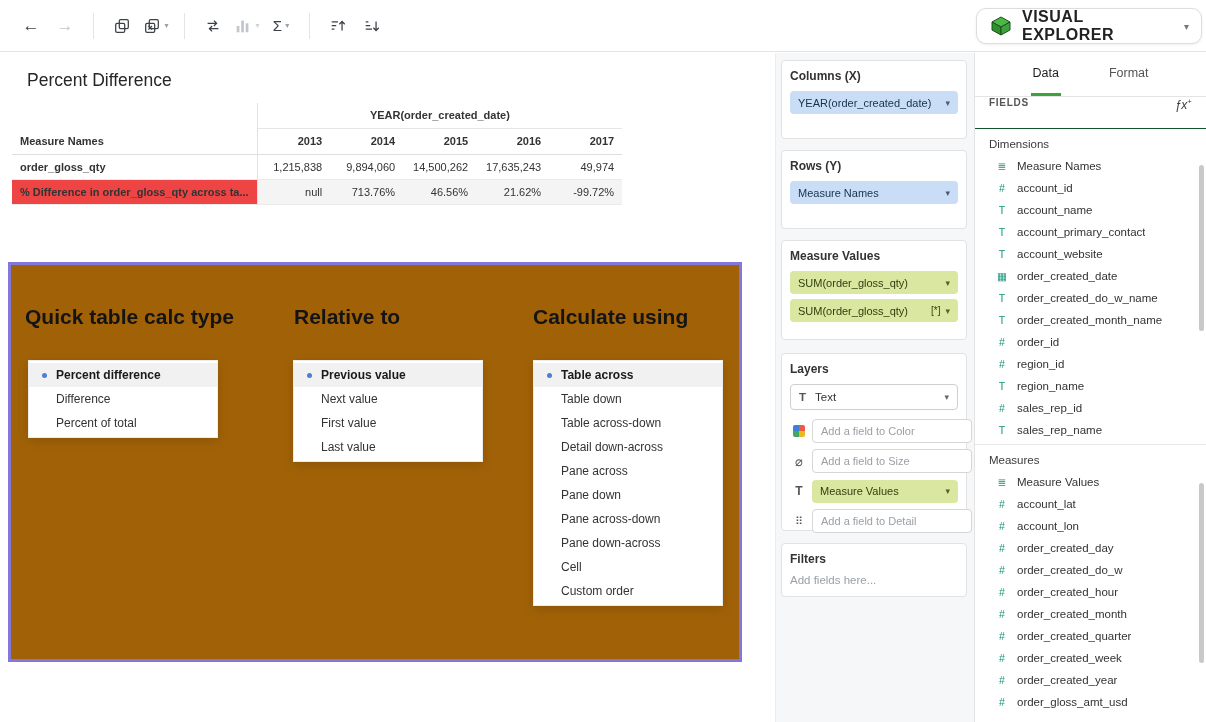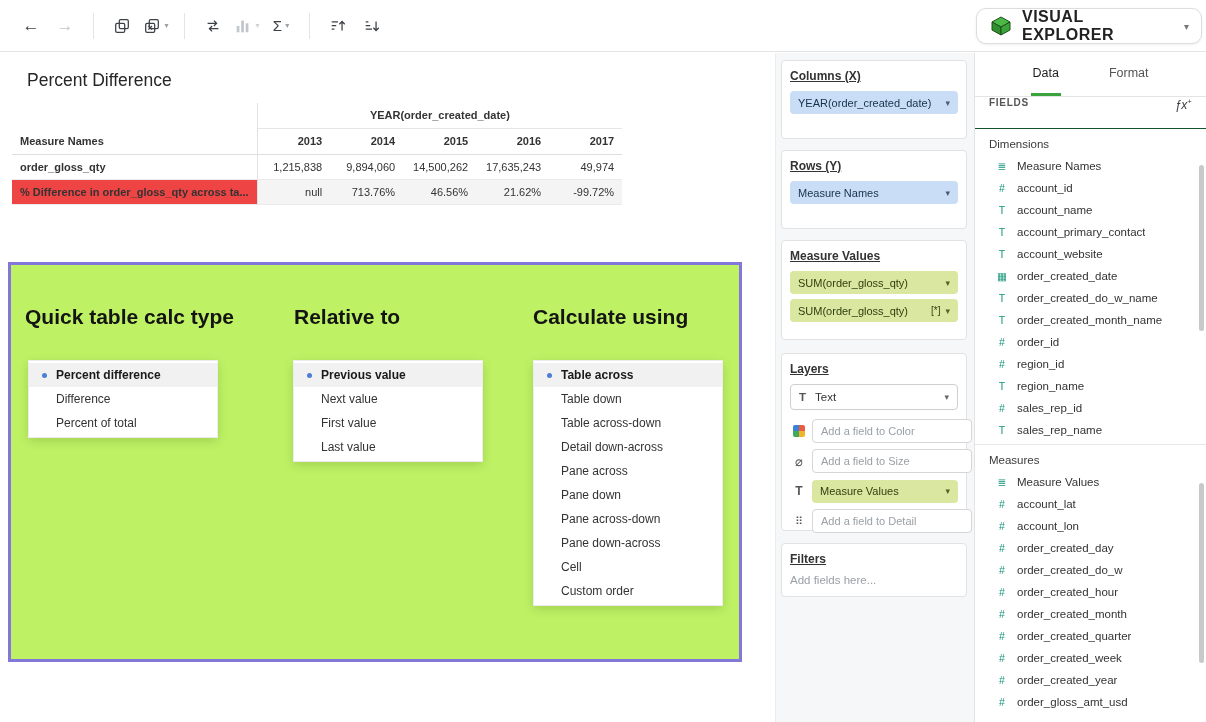--- a/index.html
+++ b/index.html
@@ -37,21 +37,21 @@
   .data-table .cy { width:73px; text-align:right; }
   .group-h { text-align:center; font-weight:600; border-bottom:1px solid #e6e6e6; height:26px; }
   .head-row th { font-weight:600; border-bottom:1px solid #dedede; height:26px; }
   .data-table tbody tr { border-bottom:1px solid #ebebeb; }
   .data-table .row-label { font-weight:600; white-space:nowrap; overflow:hidden; text-overflow:ellipsis; }
   .data-table tr.shaded td { background:#f4f4f4; }
   .data-table tr.shaded td.c0 { background:#ef4444; }
 
   
   .calc-region { position:absolute; left:8px; top:209px; width:734px; height:400px;
-    border:3px solid #8377d9; background:#bef264; }
+    border:3px solid #8377d9; background:#a16207; }
   .calc-heading { position:absolute; top:40px; margin:0; font-size:21px; font-weight:600; color:#141414; }
   #calc-h0 { left:14px; } #calc-h1 { left:283px; } #calc-h2 { left:522px; }
   .menu-card { position:absolute; width:190px; background:#fff; border:1px solid #ececec;
     box-shadow:0 3px 10px rgba(0,0,0,.14); padding:2px 0; }
   #menu0 { left:17px; top:95px; } #menu1 { left:282px; top:95px; } #menu2 { left:522px; top:95px; }
   .menu-item { height:24px; display:flex; align-items:center; padding:0 10px 0 13px;
     font-size:12px; color:#333; cursor:pointer; }
   .menu-item .dot { width:5px; height:5px; border-radius:50%; background:transparent;
     margin-right:9px; flex:none; }
   .menu-item.selected { background:#f1f1f1; font-weight:600; color:#1a1a1a; }
@@ -60,21 +60,21 @@
   
   .shelves { position:absolute; top:53px; left:775px; width:199px; bottom:0;
     background:#f6f7f8; border-left:1px solid #ededed; }
   .shelf-card { position:absolute; left:5px; width:186px; background:#fff;
     border:1px solid #e2e2e2; border-radius:4px; padding:8px; }
   #card-columns { top:7px;  height:79px; }
   #card-rows    { top:97px; height:79px; }
   #card-measures{ top:187px; height:100px; }
   #card-layers  { top:300px; height:178px; }
   #card-filters { top:490px; height:54px; }
-  .shelf-label { font-size:12px; font-weight:700; color:#333; margin-bottom:8px;text-decoration:underline; }
+  .shelf-label { font-size:12px; font-weight:700; color:#333; margin-bottom:8px; }
   .pill { height:23px; border-radius:4px; display:flex; align-items:center; padding:0 8px;
     font-size:11px; margin-bottom:5px; cursor:pointer; white-space:nowrap; }
   .pills-blue .pill { background:#c9def6; color:#16324a; }
   .pills-green .pill, .pill.green { background:#d9e7a1; color:#313f0e; }
   .pill .pill-star { margin-left:auto; font-size:10px; }
   .pill .chev { margin-left:5px; font-size:9px; color:#4c5a6b; }
   .pill.green .chev, .pills-green .pill .chev { color:#556227; }
 
   .layer-select { border:1px solid #cfcfcf; border-radius:4px; height:26px; display:flex;
     align-items:center; padding:0 8px; font-size:11.5px; color:#333; margin-bottom:8px; cursor:pointer; }

